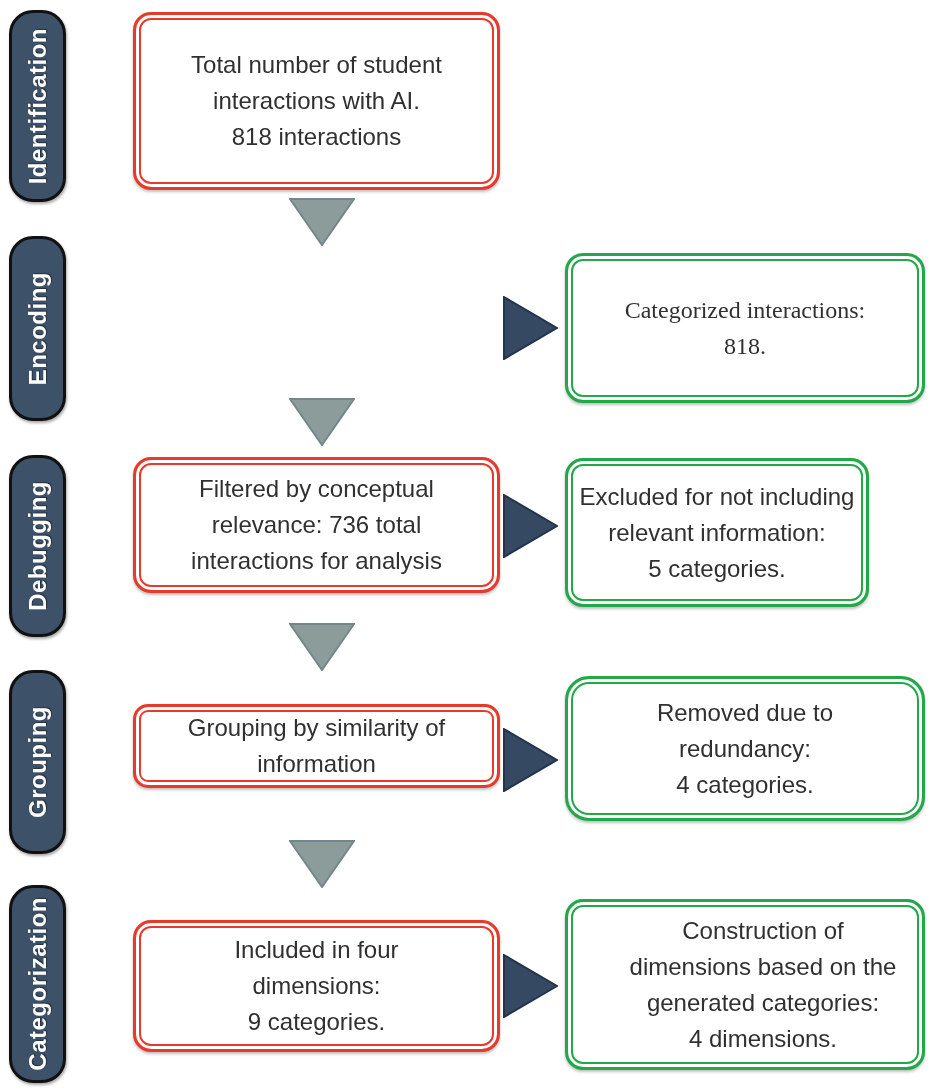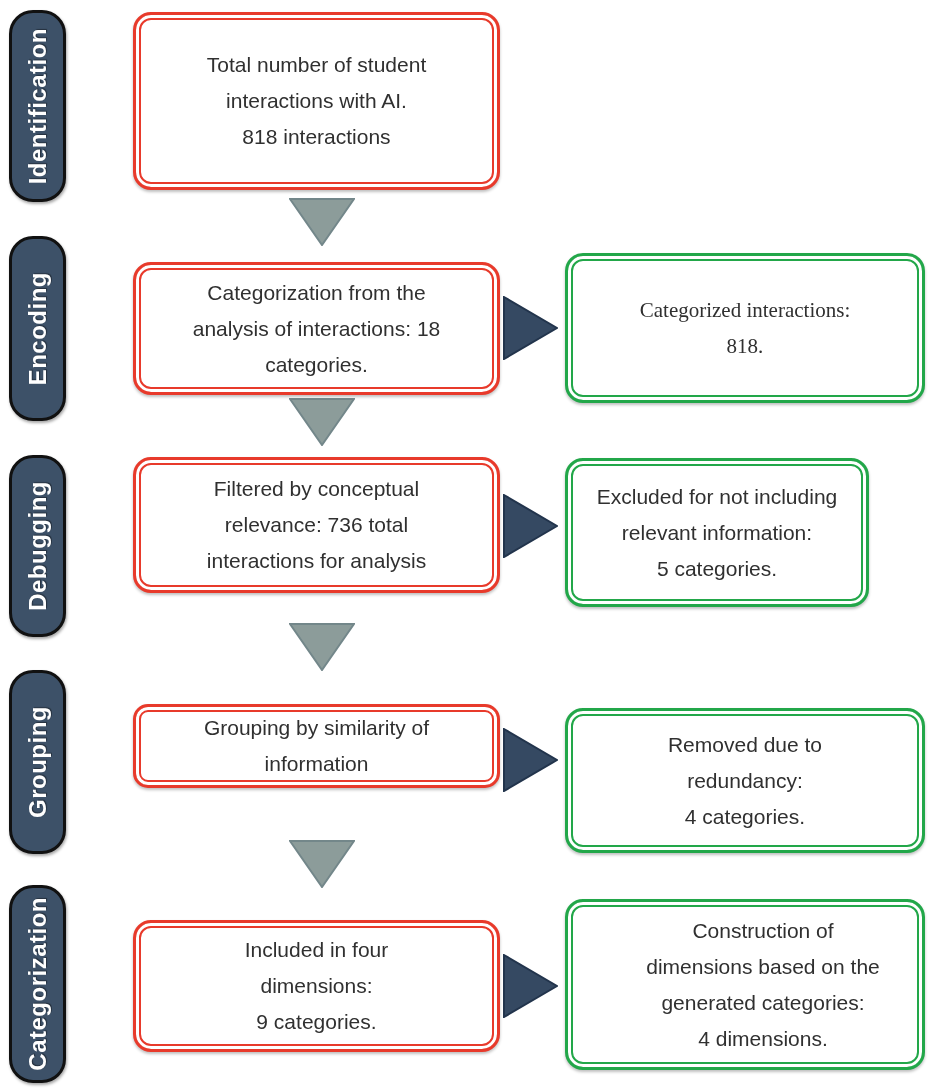--- a/index.html
+++ b/index.html
@@ -40,21 +40,21 @@
     text-shadow:1px 1px 1px rgba(0,0,0,0.4);
     white-space:nowrap;
   }
   .box{
     position:absolute;
     background:#ffffff;
     border-radius:18px;
     display:flex;align-items:center;justify-content:center;
     text-align:center;
     color:var(--text-color);
-    font-size:21px;
+    font-size:24px;
     line-height:36px;
     white-space:pre-line;
     box-sizing:border-box;
     padding:6px 10px;
   }
   .process-box{
     border:3px solid var(--red-border);
     box-shadow:0 2px 3px rgba(0,0,0,0.25),
                inset 0 0 0 3px #ffffff,
                inset 0 0 0 5px var(--red-border);
@@ -84,25 +84,20 @@
 818 interactions</span>
   </div>
   <div class="arrow down-arrow" style="left:289px;top:198px;">
     <svg width="66" height="48" viewBox="0 0 66 48">
         <polygon points="1,1 65,1 33,47"></polygon>
       </svg>
   </div>
 
   <div class="pill" style="left:9px;top:236px;width:57px;height:185px;">
     <span class="pill-text">Encoding</span>
-  </div>
-  <div class="box process-box" style="left:133px;top:262px;width:367px;height:133px;">
-    <span>Categorization from the
-analysis of interactions: 18
-categories.</span>
   </div>
   <div class="arrow right-arrow" style="left:503px;top:296px;">
     <svg width="55" height="64" viewBox="0 0 55 64">
         <polygon points="1,1 54,32 1,63"></polygon>
       </svg>
   </div>
   <div class="box outcome-box" style="left:565px;top:253px;width:360px;height:150px;font-family:Liberation Serif, serif;">
     <span>Categorized interactions:
 818.</span>
   </div>
@@ -141,21 +136,21 @@
   </div>
   <div class="box process-box" style="left:133px;top:704px;width:367px;height:84px;border-radius:15px;">
     <span>Grouping by similarity of
 information</span>
   </div>
   <div class="arrow right-arrow" style="left:503px;top:728px;">
     <svg width="55" height="64" viewBox="0 0 55 64">
         <polygon points="1,1 54,32 1,63"></polygon>
       </svg>
   </div>
-  <div class="box outcome-box" style="left:565px;top:708px;width:360px;height:145px;">
+  <div class="box outcome-box" style="left:565px;top:676px;width:360px;height:145px;border-radius:24px;">
     <span>Removed due to
 redundancy:
 4 categories.</span>
   </div>
   <div class="arrow down-arrow" style="left:289px;top:840px;">
     <svg width="66" height="48" viewBox="0 0 66 48">
         <polygon points="1,1 65,1 33,47"></polygon>
       </svg>
   </div>
 

